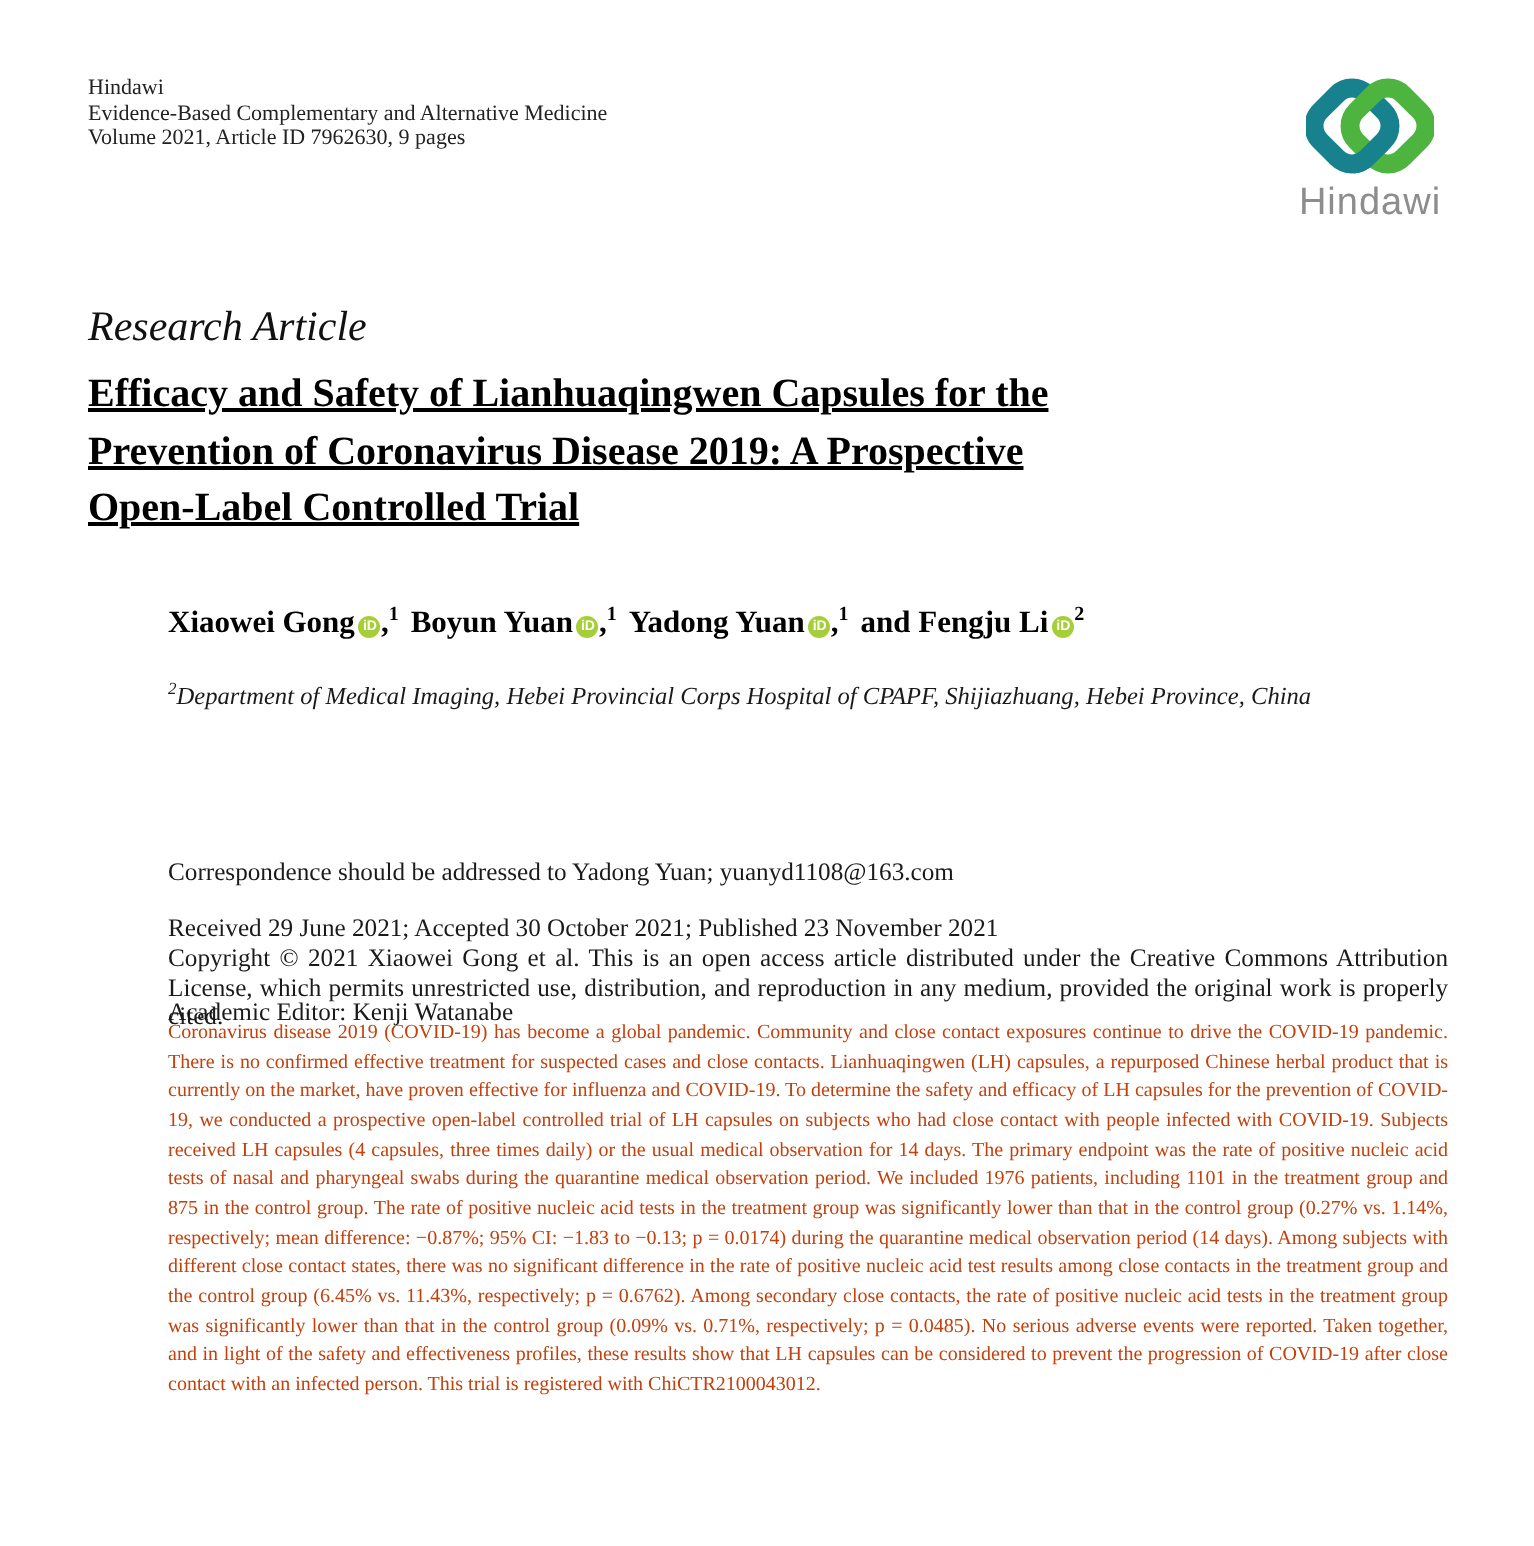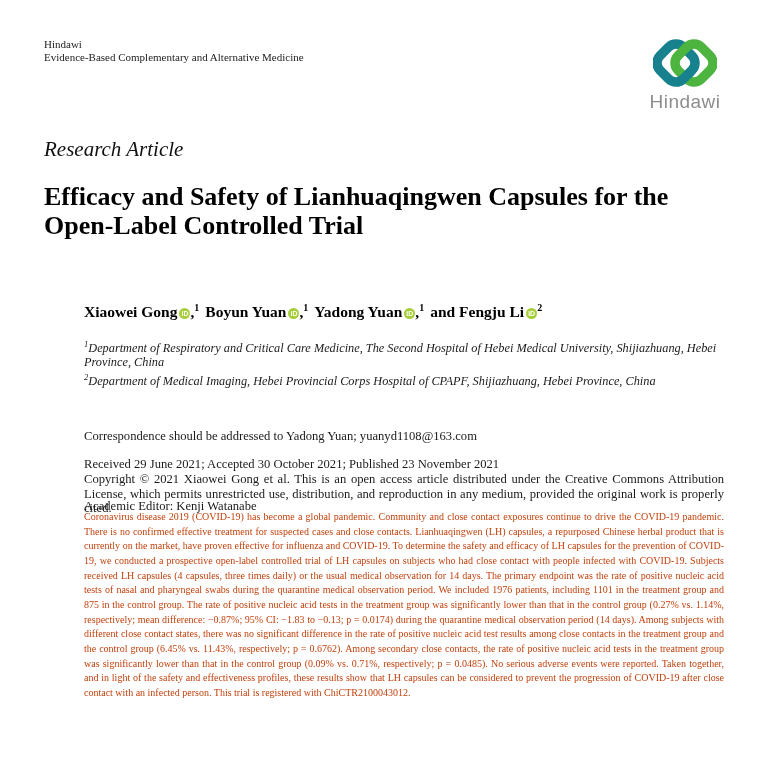--- a/index.html
+++ b/index.html
@@ -37,32 +37,33 @@
     display: block;
     margin-top: 2px;
     font-family: "Liberation Sans", "DejaVu Sans", sans-serif;
     font-size: 19px;
     letter-spacing: 0.5px;
     color: #8d8d8f;
   }
 
   
   .article-type {
-    left: 44px; top: 137px;
+    left: 44px; top: 151px;
     font-style: italic;
     font-size: 21px;
     color: #111;
   }
   .article-title {
     left: 44px; top: 183px;
     width: 680px;
     font-weight: bold;
-    font-size: 26px;
+    font-size: 20px;
     line-height: 28.5px;
     color: #000;
+    text-decoration: underline;
   }
   .article-title span { display: block; white-space: nowrap; }
 
   
   .byline {
     left: 84px; top: 302px;
     width: 640px;
     font-weight: bold;
     font-size: 15.5px;
     color: #000;
@@ -126,20 +127,21 @@
     text-align: justify;
     color: #c2410c;
   }
 </style>
 </head>
 <body>
 
 <div class="abs pub-header">
   <div>Hindawi</div>
   <div>Evidence-Based Complementary and Alternative Medicine</div>
+  <div>Volume 2021, Article ID 7962630, 9 pages</div>
 </div>
 
 <div class="abs logo-box">
   <svg class="logo-rings" width="64" height="52" viewBox="0 0 64 52" aria-hidden="true">
     <defs>
       <clipPath id="bottom-cross">
         <rect x="24" y="28" width="17" height="24"></rect>
       </clipPath>
     </defs>
 
@@ -157,29 +159,29 @@
       </g>
     </g>
   </svg>
   <span class="logo-wordmark">Hindawi</span>
 </div>
 
 <div class="abs article-type">Research Article</div>
 
 <h1 class="abs article-title" style="margin:0;">
   <span>Efficacy and Safety of Lianhuaqingwen Capsules for the</span>
+  <span>Prevention of Coronavirus Disease 2019: A Prospective</span>
   <span>Open-Label Controlled Trial</span>
 </h1>
 
 <div class="abs byline">
   <span class="author"><span>Xiaowei Gong</span><span class="orcid-badge">iD</span><span>,</span><sup class="auth-sup">1</sup></span><span class="author"><span>Boyun Yuan</span><span class="orcid-badge">iD</span><span>,</span><sup class="auth-sup">1</sup></span><span class="author"><span>Yadong Yuan</span><span class="orcid-badge">iD</span><span>,</span><sup class="auth-sup">1</sup></span><span class="author"><span>and </span><span>Fengju Li</span><span class="orcid-badge">iD</span><sup class="auth-sup">2</sup></span>
 </div>
 
 <div class="abs affiliations">
-  <p class="aff"><sup>1</sup><span>Department of Respiratory and Critical Care Medicine, The Second Hospital of Hebei Medical University, Shijiazhuang, Hebei Province, China</span></p>
   <p class="aff"><sup>2</sup><span>Department of Medical Imaging, Hebei Provincial Corps Hospital of CPAPF, Shijiazhuang, Hebei Province, China</span></p>
 </div>
 
 <div class="abs meta-line correspondence">Correspondence should be addressed to Yadong Yuan; yuanyd1108@163.com</div>
 <div class="abs meta-line history">Received 29 June 2021; Accepted 30 October 2021; Published 23 November 2021</div>
 <div class="abs meta-line editor">Academic Editor: Kenji Watanabe</div>
 
 <div class="abs copyright">Copyright © 2021 Xiaowei Gong et al. This is an open access article distributed under the Creative Commons Attribution License, which permits unrestricted use, distribution, and reproduction in any medium, provided the original work is properly cited.</div>
 
 <div class="abs abstract">Coronavirus disease 2019 (COVID-19) has become a global pandemic. Community and close contact exposures continue to drive the COVID-19 pandemic. There is no confirmed effective treatment for suspected cases and close contacts. Lianhuaqingwen (LH) capsules, a repurposed Chinese herbal product that is currently on the market, have proven effective for influenza and COVID-19. To determine the safety and efficacy of LH capsules for the prevention of COVID-19, we conducted a prospective open-label controlled trial of LH capsules on subjects who had close contact with people infected with COVID-19. Subjects received LH capsules (4 capsules, three times daily) or the usual medical observation for 14 days. The primary endpoint was the rate of positive nucleic acid tests of nasal and pharyngeal swabs during the quarantine medical observation period. We included 1976 patients, including 1101 in the treatment group and 875 in the control group. The rate of positive nucleic acid tests in the treatment group was significantly lower than that in the control group (0.27% vs. 1.14%, respectively; mean difference: −0.87%; 95% CI: −1.83 to −0.13; p = 0.0174) during the quarantine medical observation period (14 days). Among subjects with different close contact states, there was no significant difference in the rate of positive nucleic acid test results among close contacts in the treatment group and the control group (6.45% vs. 11.43%, respectively; p = 0.6762). Among secondary close contacts, the rate of positive nucleic acid tests in the treatment group was significantly lower than that in the control group (0.09% vs. 0.71%, respectively; p = 0.0485). No serious adverse events were reported. Taken together, and in light of the safety and effectiveness profiles, these results show that LH capsules can be considered to prevent the progression of COVID-19 after close contact with an infected person. This trial is registered with ChiCTR2100043012.</div>

